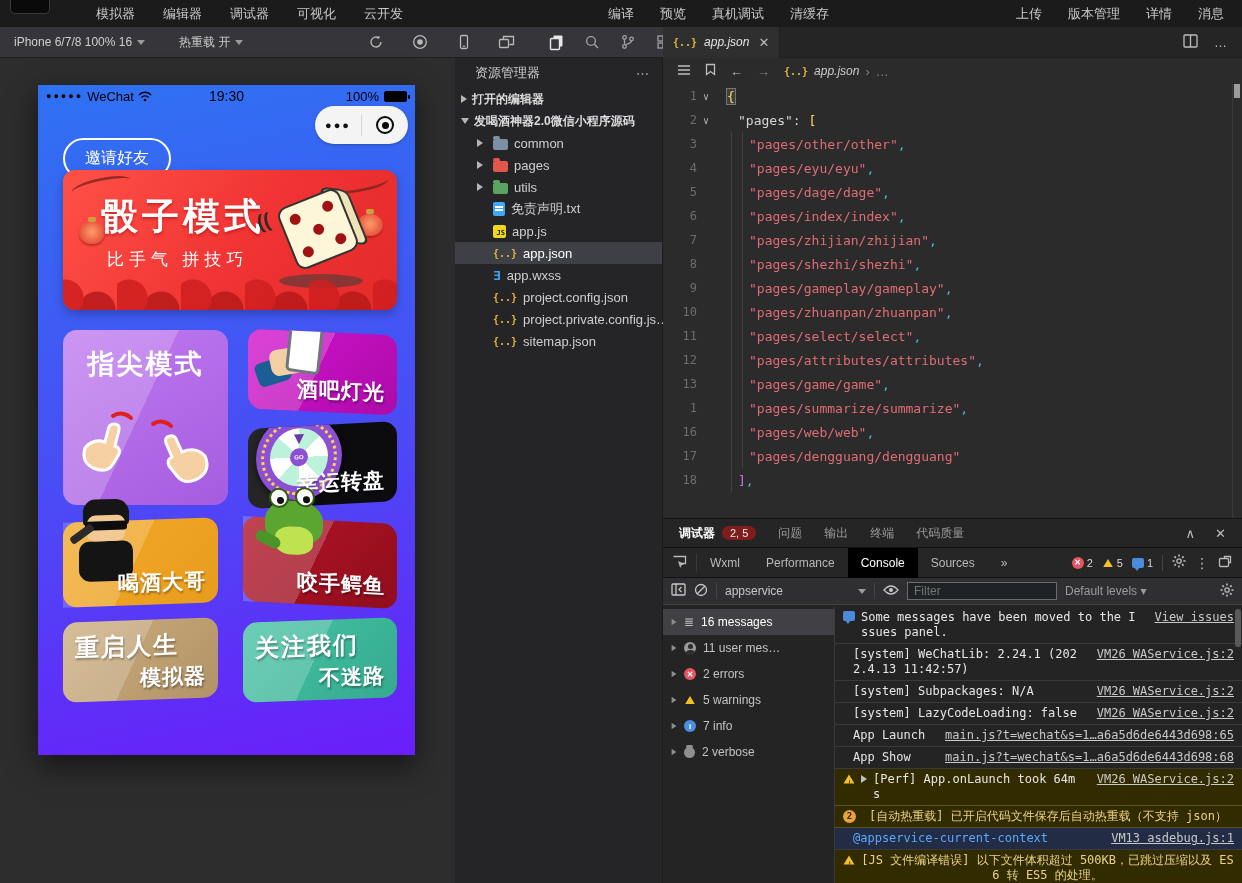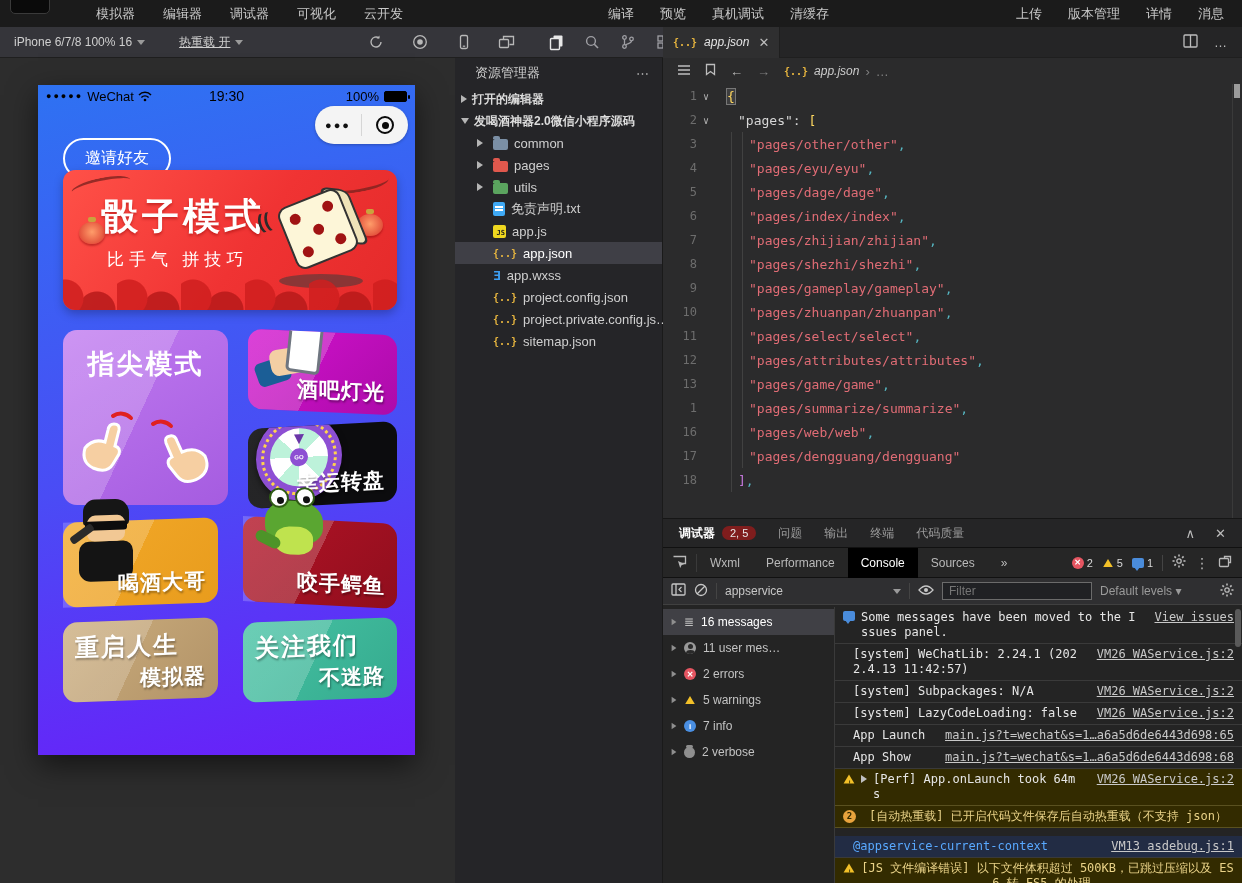--- a/index.html
+++ b/index.html
@@ -166,21 +166,21 @@
   .cs-row.selected{background:#404045;color:#fff;}
   .cs-row .tri.r{border-left-color:#8f8f8f;transform:scale(.8);}
   .user-ico{width:12px;height:12px;border-radius:50%;background:#9a9a9a;position:relative;overflow:hidden;}
   .user-ico:before{content:"";position:absolute;left:3.5px;top:2px;width:5px;height:5px;border-radius:50%;background:#2a2a2a;}
   .user-ico:after{content:"";position:absolute;left:1.5px;top:8px;width:9px;height:6px;border-radius:50% 50% 0 0;background:#2a2a2a;}
   .bug-ico{width:11px;height:11px;border-radius:50%;background:#8f8f8f;position:relative;}
   .bug-ico:before{content:"";position:absolute;left:2px;top:-2px;width:7px;height:3px;background:#8f8f8f;border-radius:2px;}
   .console-msgs{flex:1;overflow:hidden;font-family:"DejaVu Sans Mono","Liberation Mono",monospace;font-size:12px;position:relative;}
   .msg-row{display:flex;align-items:flex-start;gap:6px;padding:3px 8px 3px 8px;border-bottom:1px solid #3a3a3a;line-height:15px;color:#e6e6e6;}
   .msg-row.warn{background:#332b00;border-bottom-color:#5a5120;}
-  .msg-row.ctx{background:#222c44;margin-top:8px;}
+  .msg-row.ctx{background:#222c44;}
   .msg-text{flex:1;word-break:break-all;}
   .msg-text.yellow{color:#e9d287;text-align:center;}
   .msg-text.blue{color:#59a9ff;}
   .msg-link{color:#c8c8c8;text-decoration:underline;white-space:nowrap;margin-left:10px;}
   .msg-icon{flex:none;margin-top:1px;}
   .count-badge{flex:none;width:13px;height:13px;border-radius:50%;background:#e8a33d;color:#332b00;font-size:9px;font-weight:bold;display:flex;align-items:center;justify-content:center;margin-top:1px;}
   .exp-tri{flex:none;margin-top:3px;border-top:4px solid transparent;border-bottom:4px solid transparent;border-left:6px solid #c0c0c0;}
   .warn-tri.small{transform:scale(.9);margin-top:2px;}
   .warn-tri i{position:absolute;left:-1.5px;top:2.5px;font-style:normal;font-size:7px;color:#332b00;font-weight:bold;}
   .msgs-scroll{position:absolute;right:1px;top:2px;width:6px;height:38px;background:#5a5a5a;border-radius:3px;}
@@ -210,21 +210,21 @@
         <span class="menu-item">上传</span>
         <span class="menu-item">版本管理</span>
         <span class="menu-item">详情</span>
         <span class="menu-item">消息</span>
       </div>
   </div>
 
   <div class="toolbar">
     <span class="tool-text"><span>iPhone 6/7/8 100% 16</span><span class="caret"></span></span>
     <span class="tb-sep"></span>
-    <span class="tool-text" style="text-decoration:underline;"><span>热重载 开</span><span class="caret"></span></span>
+    <span class="tool-text" style=""><span>热重载 开</span><span class="caret"></span></span>
     <span style="width:118px;flex:none;"></span>
     <span class="tb-ico">
       <svg width="16" height="16" viewBox="0 0 16 16">
           <path d="M13 8a5 5 0 1 1-2-4" fill="none" stroke="#b8b8b8" stroke-width="1.4"></path>
           <path d="M11.5 1.5v3h-3z" fill="#b8b8b8"></path>
         </svg>
     </span>
     <span class="tb-ico" style="margin-left:14px;">
       <svg width="16" height="16" viewBox="0 0 16 16">
           <circle cx="8" cy="8" r="6.3" fill="none" stroke="#b8b8b8" stroke-width="1.3"></circle>
@@ -701,21 +701,21 @@
             <path d="M10.5 4l-2.5 2.5 2.5 2.5" fill="none" stroke="#c7c7c7" stroke-width="1.2"></path>
           </svg>
       </span>
       <span>
         <svg width="14" height="14" viewBox="0 0 14 14">
             <circle cx="7" cy="7" r="5.5" fill="none" stroke="#c7c7c7" stroke-width="1.3"></circle>
             <line x1="3" y1="11" x2="11" y2="3" stroke="#c7c7c7" stroke-width="1.3"></line>
           </svg>
       </span>
       <span class="dt-sep"></span>
-      <span style="display:flex;align-items:center;gap:105px;">
+      <span style="display:flex;align-items:center;gap:70px;">
         <span>appservice</span>
           <span class="caret"></span>
       </span>
       <span class="dt-sep"></span>
       <span>
         <svg width="16" height="12" viewBox="0 0 16 12">
             <path d="M1 6 Q8 -2 15 6 Q8 14 1 6z" fill="none" stroke="#c7c7c7" stroke-width="1.3"></path>
             <circle cx="8" cy="6" r="2" fill="#c7c7c7"></circle>
           </svg>
       </span>

